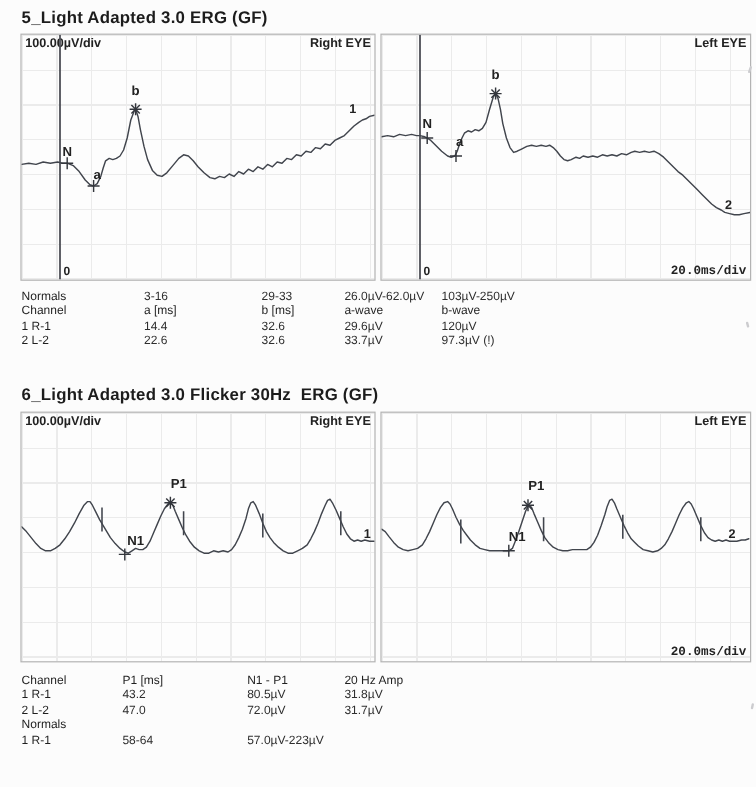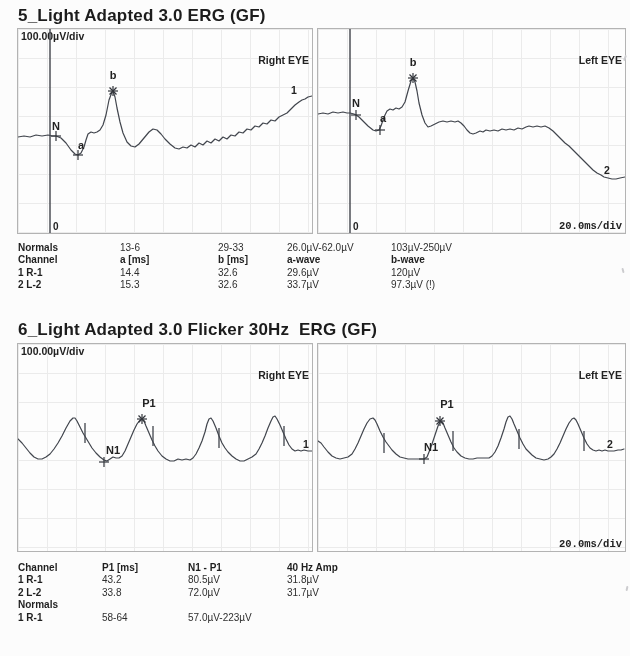--- a/index.html
+++ b/index.html
@@ -1,41 +1,41 @@
 <!DOCTYPE html>
 <html><head>
 <meta charset="utf-8">
 <style>
   html,body{margin:0;padding:0;}
   body{
     width:630px;height:656px;position:relative;background:#fcfcfc;
     font-family:"Liberation Sans", sans-serif;color:#2b2b2b;overflow:hidden;
   }
   .sec-title{
-    position:absolute;left:18px;font-size:17px;font-weight:bold;color:#1c1c1c;
+    position:absolute;left:18px;font-size:14px;font-weight:bold;color:#1c1c1c;
     white-space:pre;letter-spacing:.2px;
   }
   .chart{
     position:absolute;border:1px solid #b3b3b3;background:#fdfdfd;
     background-image:
       repeating-linear-gradient(to right, #ebebeb 0 1px, transparent 1px 29px),
       repeating-linear-gradient(to bottom, #ebebeb 0 1px, transparent 1px 29px);
   }
   .chart svg{position:absolute;left:0;top:0;}
   .chart .lbl{position:absolute;font-size:10.5px;font-weight:bold;color:#222;white-space:nowrap;}
   .lbl.tl{left:3px;top:1px;}
-  .lbl.tr{right:3px;top:1px;margin-top:24px;}
+  .lbl.tr{right:3px;top:1px;}
   .lbl.br{right:3px;bottom:1px;font-family:Liberation Mono, monospace;}
   .lbl.zero{bottom:1px;font-size:10px;}
   .tbl{position:absolute;font-size:10px;color:#2e2e2e;}
   .tbl .row{position:relative;height:12.4px;white-space:nowrap;}
   .tbl span{position:absolute;top:0;}
-  .b{font-weight:bold;color:#1f1f1f;}
-  .t5 .c0{left:0;}  .t5 .c1{left:102px;} .t5 .c2{left:200px;} .t5 .c3{left:269px;text-align:center;} .t5 .c4{left:373px;}
-  .t6 .c0{left:0;}  .t6 .c1{left:84px;}  .t6 .c2{left:170px;} .t6 .c3{left:269px;}
+  .b{font-weight:normal;color:#1f1f1f;}
+  .t5 .c0{left:0;}  .t5 .c1{left:102px;} .t5 .c2{left:200px;} .t5 .c3{left:269px;text-align:center;} .t5 .c4{left:350px;}
+  .t6 .c0{left:0;}  .t6 .c1{left:84px;}  .t6 .c2{left:188px;} .t6 .c3{left:269px;}
   .artifact{position:absolute;background:#cccccf;border-radius:2px;}
 </style>
 </head>
 <body>
 
 <div class="sec-title" style="top:6px;">5_Light Adapted 3.0 ERG (GF)</div>
 
 <div class="chart" style="left:17px;top:28px;width:294px;height:204px;">
   <span class="lbl tl">100.00µV/div</span>
   <span class="lbl tr">Right EYE</span>
@@ -76,42 +76,42 @@
       <text x="95" y="37" text-anchor="middle" font-size="11" font-weight="bold" font-family="Liberation Sans, sans-serif" fill="#222">b</text>
       <text x="289" y="145" text-anchor="middle" font-size="10.5" font-weight="bold" font-family="Liberation Sans, sans-serif" fill="#222">2</text>
     </svg>
   <span class="lbl zero" style="left:35px;">0</span>
   <span class="lbl br">20.0ms/div</span>
 </div>
 
 <div class="tbl t5" style="left:18px;top:242px;">
   <div class="row">
     <span class="c0 b">Normals</span>
-    <span class="c1">13-6</span>
+    <span class="c1">3-16</span>
     <span class="c2">29-33</span>
     <span class="c3">26.0µV-62.0µV</span>
     <span class="c4">103µV-250µV</span>
   </div>
   <div class="row">
     <span class="c0 b">Channel</span>
     <span class="c1 b">a [ms]</span>
     <span class="c2 b">b [ms]</span>
     <span class="c3 b">a-wave</span>
     <span class="c4 b">b-wave</span>
   </div>
   <div class="row">
     <span class="c0 b">1 R-1</span>
     <span class="c1">14.4</span>
     <span class="c2">32.6</span>
     <span class="c3">29.6µV</span>
     <span class="c4">120µV</span>
   </div>
   <div class="row">
     <span class="c0 b">2 L-2</span>
-    <span class="c1">15.3</span>
+    <span class="c1">22.6</span>
     <span class="c2">32.6</span>
     <span class="c3">33.7µV</span>
     <span class="c4">97.3µV (!)</span>
   </div>
 </div>
 
 <div class="sec-title" style="top:320px;text-align:center;">6_Light Adapted 3.0 Flicker 30Hz  ERG (GF)</div>
 
 <div class="chart" style="left:17px;top:343px;width:294px;height:207px;">
   <span class="lbl tl">100.00µV/div</span>
@@ -153,31 +153,31 @@
       <text x="292" y="104" text-anchor="middle" font-size="10.5" font-weight="bold" font-family="Liberation Sans, sans-serif" fill="#222">2</text>
     </svg>
   <span class="lbl br">20.0ms/div</span>
 </div>
 
 <div class="tbl t6" style="left:18px;top:562px;">
   <div class="row">
     <span class="c0 b">Channel</span>
     <span class="c1 b">P1 [ms]</span>
     <span class="c2 b">N1 - P1</span>
-    <span class="c3 b">40 Hz Amp</span>
+    <span class="c3 b">20 Hz Amp</span>
   </div>
   <div class="row">
     <span class="c0 b">1 R-1</span>
     <span class="c1">43.2</span>
     <span class="c2">80.5µV</span>
     <span class="c3">31.8µV</span>
   </div>
   <div class="row">
     <span class="c0 b">2 L-2</span>
-    <span class="c1">33.8</span>
+    <span class="c1">47.0</span>
     <span class="c2">72.0µV</span>
     <span class="c3">31.7µV</span>
   </div>
   <div class="row">
     <span class="c0 b">Normals</span>
   </div>
   <div class="row">
     <span class="c0 b">1 R-1</span>
     <span class="c1">58-64</span>
     <span class="c2">57.0µV-223µV</span>

